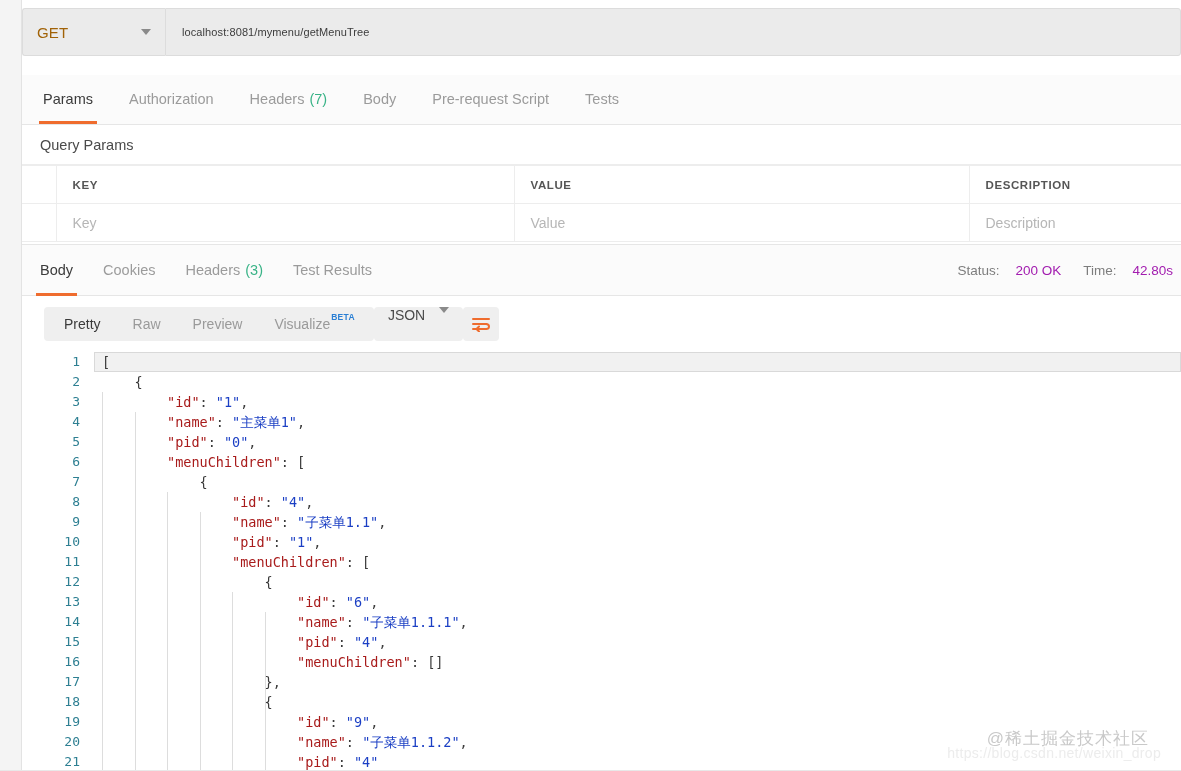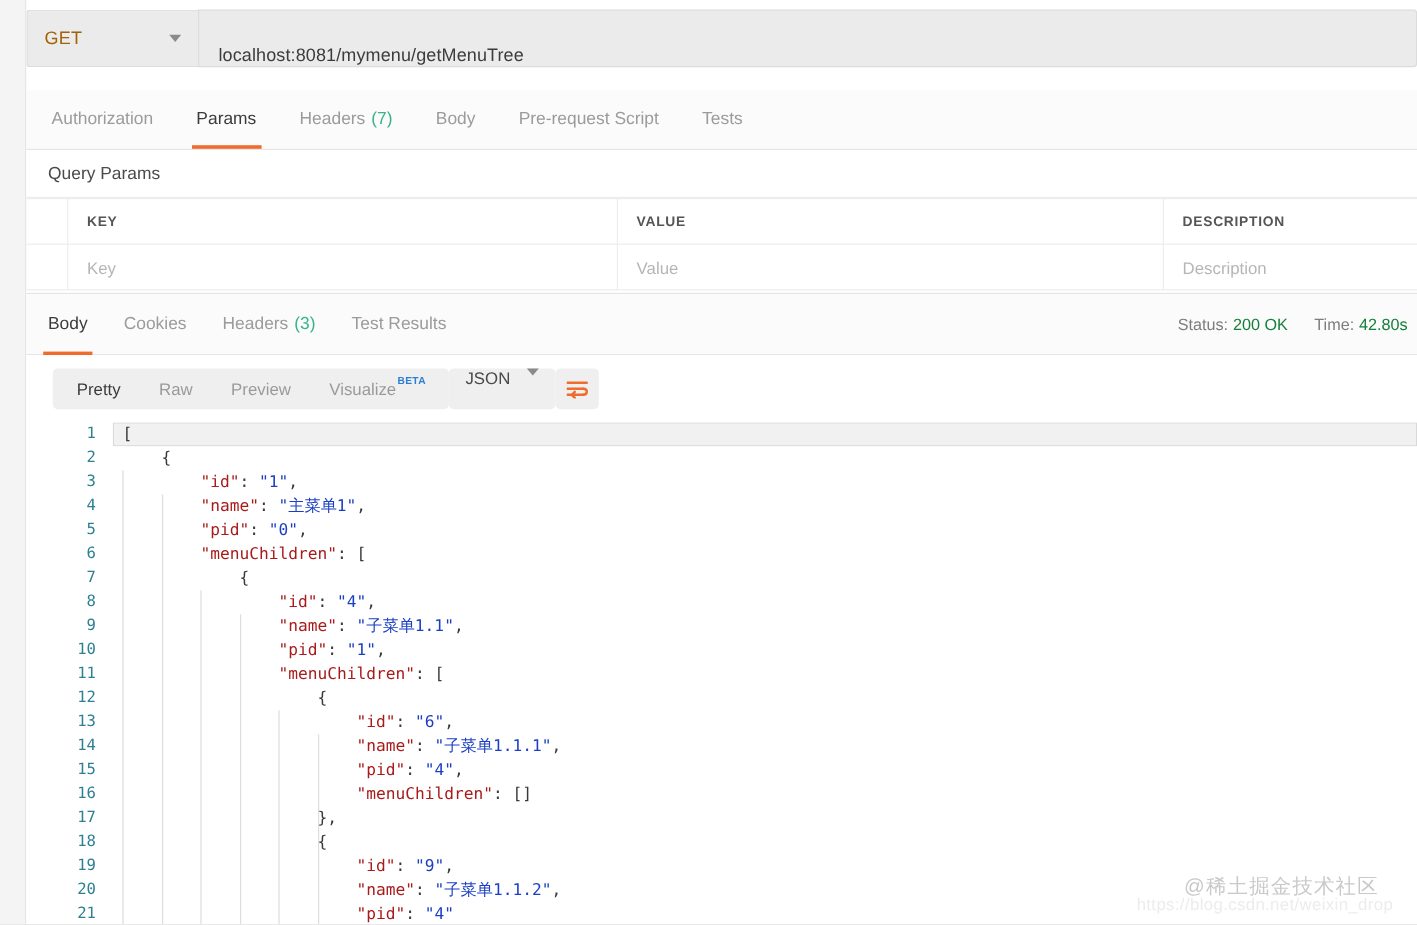--- a/index.html
+++ b/index.html
@@ -53,23 +53,23 @@
     width: 0; height: 0;
     border-left: 5px solid transparent;
     border-right: 5px solid transparent;
     border-top: 6px solid #8a8a8a;
   }
   .url-field {
     flex: 1;
     background: #ebebeb;
     border: 1px solid #dcdcdc;
     border-radius: 0 3px 3px 0;
-    display: flex; align-items: flex-end;
+    display: flex; align-items: center;
     padding: 0 16px;
-    font-size: 15px; color: #3c3c3c;
+    font-size: 11px; color: #3c3c3c;
     letter-spacing: .1px;
   }
 
   
   .req-tabs {
     position: absolute; left: 0; top: 75px;
     width: 1159px; height: 50px;
     background: #fbfbfb;
     border-bottom: 1px solid #e6e6e6;
     display: flex; align-items: flex-end;
@@ -157,21 +157,21 @@
     height: 3px; background: #ef6c2e;
   }
   .status-wrap {
     margin-left: auto;
     display: flex; align-items: center;
     gap: 22px;
     padding-right: 8px;
     font-size: 13.5px; color: #7d7d7d;
     white-space: nowrap;
   }
-  .status-wrap .val { color: #15803d; margin-left: 4px; }
+  .status-wrap .val { color: #a21caf; margin-left: 16px; }
 
   
   .view-toolbar {
     position: absolute; left: 0; top: 296px;
     width: 1159px; height: 56px;
     background: #ffffff;
     display: flex; align-items: center;
     padding-left: 22px;
   }
   .seg-group {
@@ -284,25 +284,25 @@
       <div class="method-box">
         <span class="method-label">GET</span>
         <span class="caret-down"></span>
       </div>
       <div class="url-field">
         <span>localhost:8081/mymenu/getMenuTree</span>
       </div>
     </div>
 
     <div class="req-tabs">
+      <div class="req-tab active">
+        <span>Params</span>
+      </div>
       <div class="req-tab">
         <span>Authorization</span>
-      </div>
-      <div class="req-tab active">
-        <span>Params</span>
       </div>
       <div class="req-tab">
         <span>Headers</span>
         <span class="tab-count">(7)</span>
       </div>
       <div class="req-tab">
         <span>Body</span>
       </div>
       <div class="req-tab">
         <span>Pre-request Script</span>

